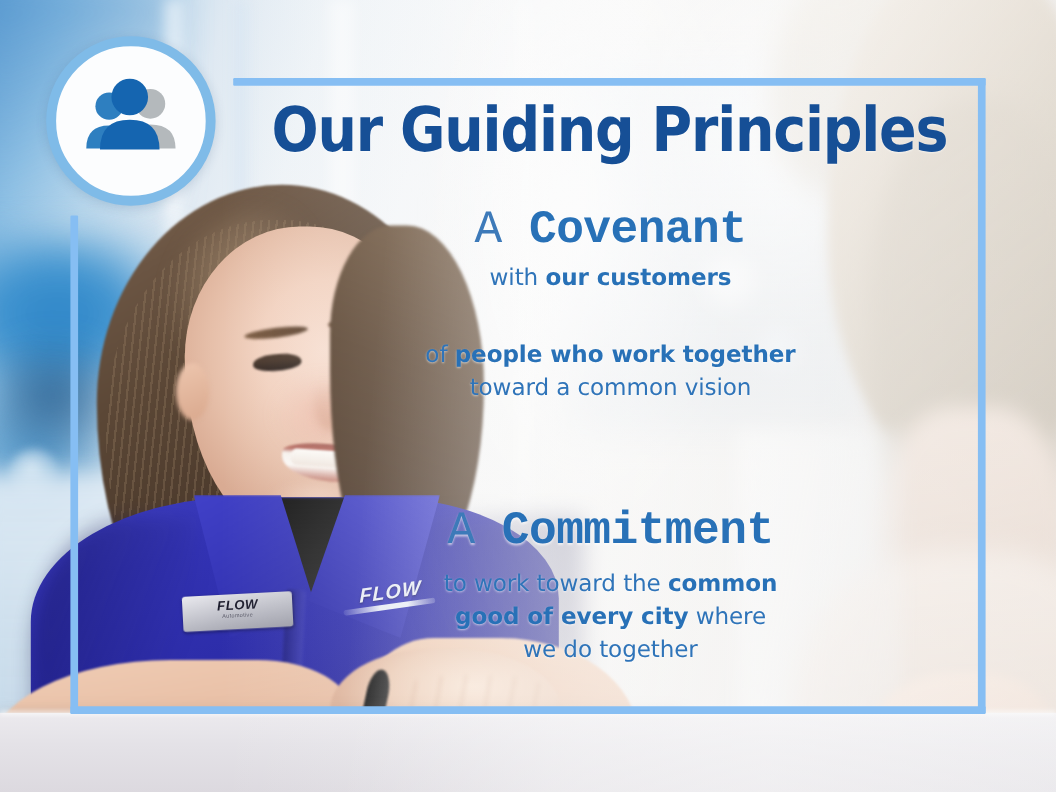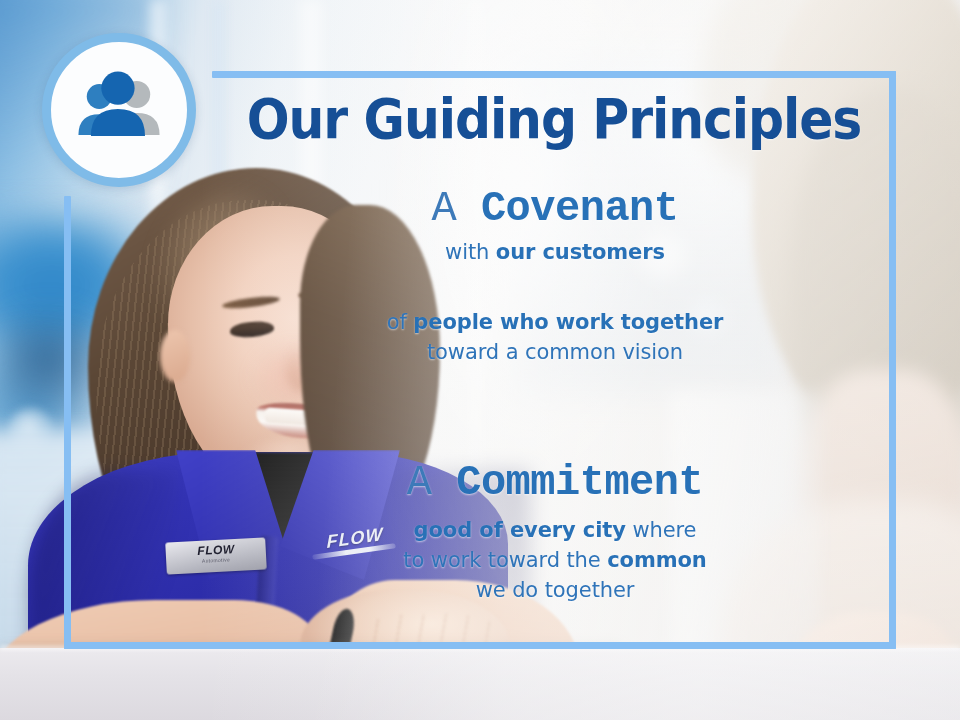--- a/index.html
+++ b/index.html
@@ -570,19 +570,19 @@
       <div><span>toward a common vision</span></div>
     </div>
   </div>
 
   <div class="block" id="block-commitment">
     <div class="big">
       <span class="art">A</span>
       <span class="key">Commitment</span>
     </div>
     <div class="sub">
+      <div><span>to work toward the </span><b>common</b></div>
       <div><b>good of every city</b><span> where</span></div>
-      <div><span>to work toward the </span><b>common</b></div>
       <div><span>we do together</span></div>
     </div>
   </div>
 
 </div>
 
 </body></html>

